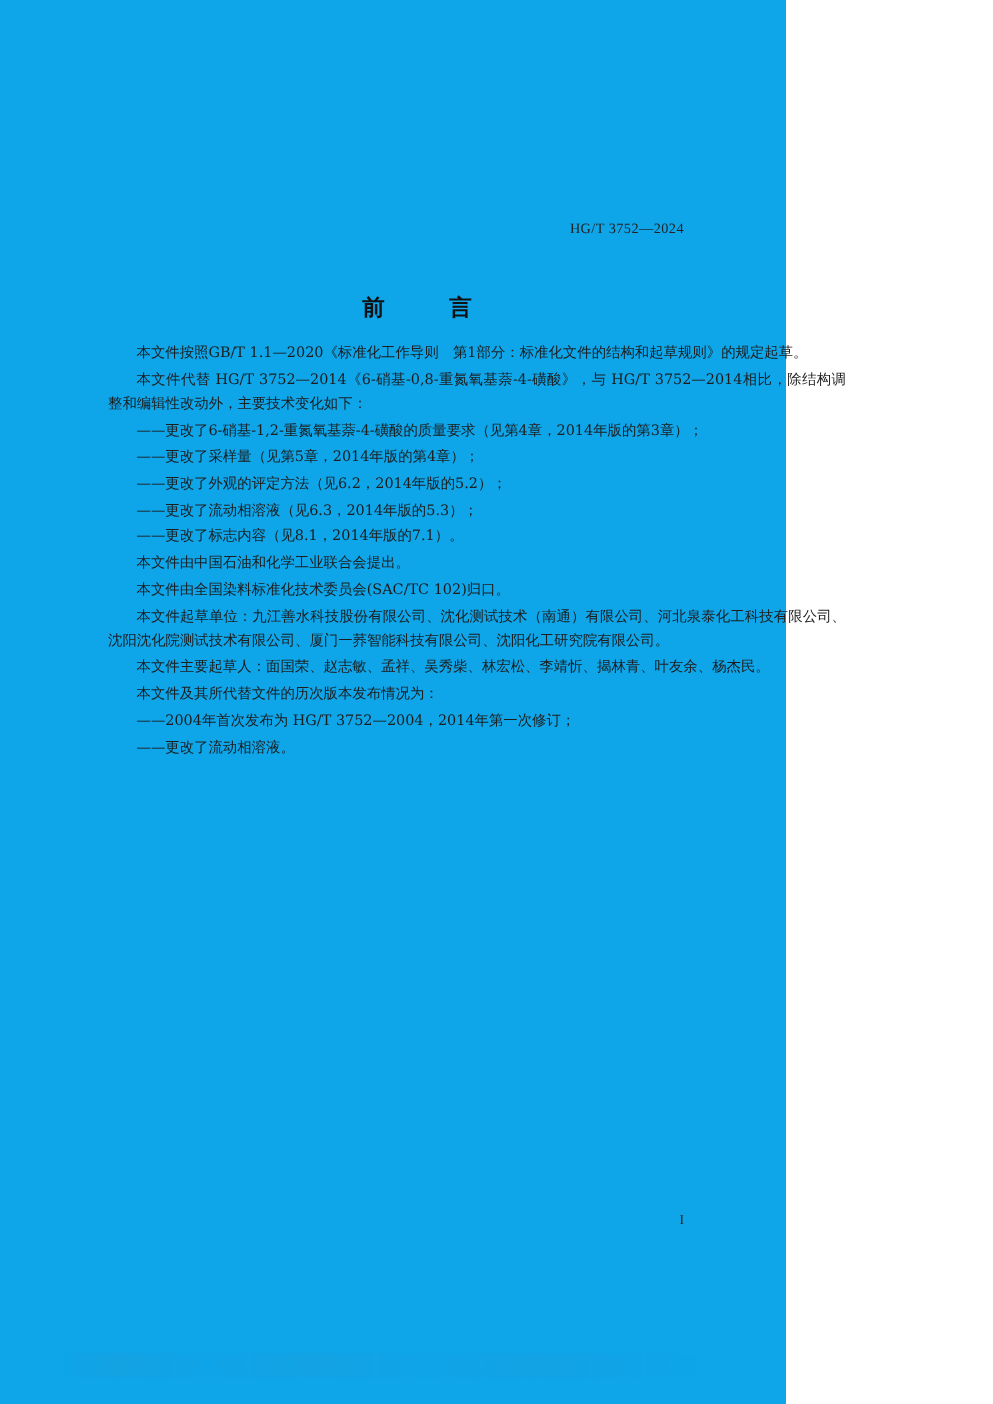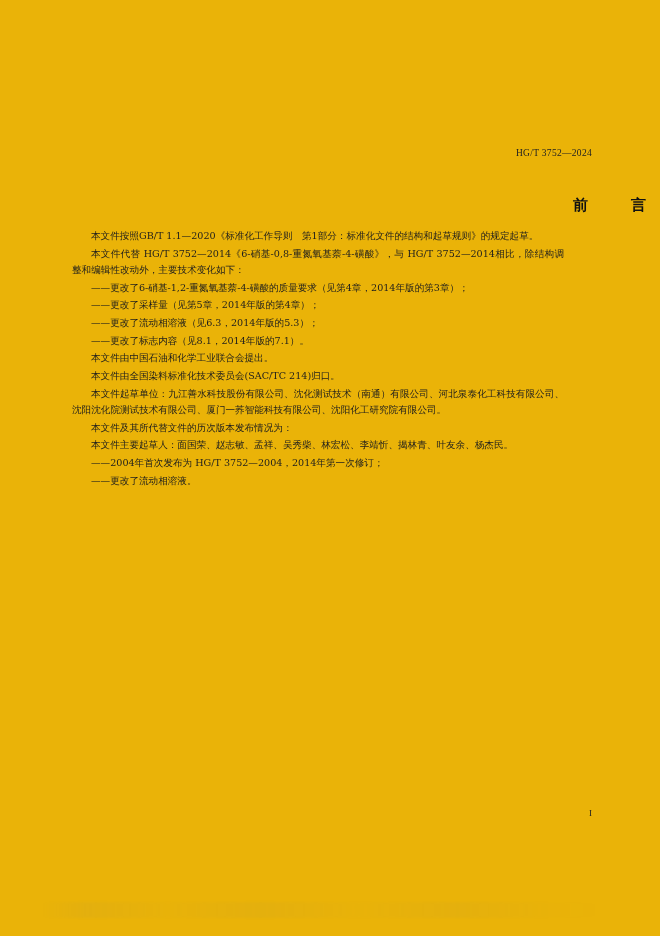--- a/index.html
+++ b/index.html
@@ -12,40 +12,40 @@
     height: 936px;
     font-family: "Liberation Serif", "DejaVu Serif", serif;
     color: #1a1a1a;
     position: relative;
     overflow: hidden;
   }
   .page {
     position: absolute;
     left: 0;
     top: 0;
-    width: 660px;
+    width: 524px;
     height: 936px;
-    background: #eab308;
+    background: #0ea5e9;
     text-decoration: underline;
   }
   .header-code {
     position: absolute;
     right: 68px;
     top: 148px;
     font-size: 9.5px;
     letter-spacing: 0.3px;
     color: #222;
     font-family: "Liberation Serif", serif;
   }
   .doc-title {
     position: absolute;
     left: 0;
     right: 0;
     top: 196px;
-    text-align: right;
+    text-align: center;
     font-size: 15px;
     font-weight: bold;
     letter-spacing: 14px;
     text-indent: 14px;
     color: #111;
     font-family: "DejaVu Serif", serif;
     padding-left: 32px;
   }
   .body-block {
     position: absolute;
@@ -100,27 +100,28 @@
 
   <div class="header-code">HG/T 3752—2024</div>
 
   <div class="doc-title">前　言</div>
 
   <div class="body-block">
     <p class="para indent">本文件按照GB/T 1.1—2020《标准化工作导则　第1部分：标准化文件的结构和起草规则》的规定起草。</p>
     <p class="para indent">本文件代替 HG/T 3752—2014《6-硝基-0,8-重氮氧基萘-4-磺酸》，与 HG/T 3752—2014相比，除结构调整和编辑性改动外，主要技术变化如下：</p>
     <p class="para dash">——更改了6-硝基-1,2-重氮氧基萘-4-磺酸的质量要求（见第4章，2014年版的第3章）；</p>
     <p class="para dash">——更改了采样量（见第5章，2014年版的第4章）；</p>
+    <p class="para dash">——更改了外观的评定方法（见6.2，2014年版的5.2）；</p>
     <p class="para dash">——更改了流动相溶液（见6.3，2014年版的5.3）；</p>
     <p class="para dash">——更改了标志内容（见8.1，2014年版的7.1）。</p>
     <p class="para indent">本文件由中国石油和化学工业联合会提出。</p>
-    <p class="para indent">本文件由全国染料标准化技术委员会(SAC/TC 214)归口。</p>
+    <p class="para indent">本文件由全国染料标准化技术委员会(SAC/TC 102)归口。</p>
     <p class="para indent">本文件起草单位：九江善水科技股份有限公司、沈化测试技术（南通）有限公司、河北泉泰化工科技有限公司、沈阳沈化院测试技术有限公司、厦门一荞智能科技有限公司、沈阳化工研究院有限公司。</p>
+    <p class="para indent">本文件主要起草人：面国荣、赵志敏、孟祥、吴秀柴、林宏松、李靖忻、揭林青、叶友余、杨杰民。</p>
     <p class="para indent">本文件及其所代替文件的历次版本发布情况为：</p>
-    <p class="para indent">本文件主要起草人：面国荣、赵志敏、孟祥、吴秀柴、林宏松、李靖忻、揭林青、叶友余、杨杰民。</p>
     <p class="para dash">——2004年首次发布为 HG/T 3752—2004，2014年第一次修订；</p>
     <p class="para dash">——更改了流动相溶液。</p>
   </div>
 
   <div class="footer-page">I</div>
 
   <div class="bottom-smudge"></div>
 </div>
 
 </body></html>

